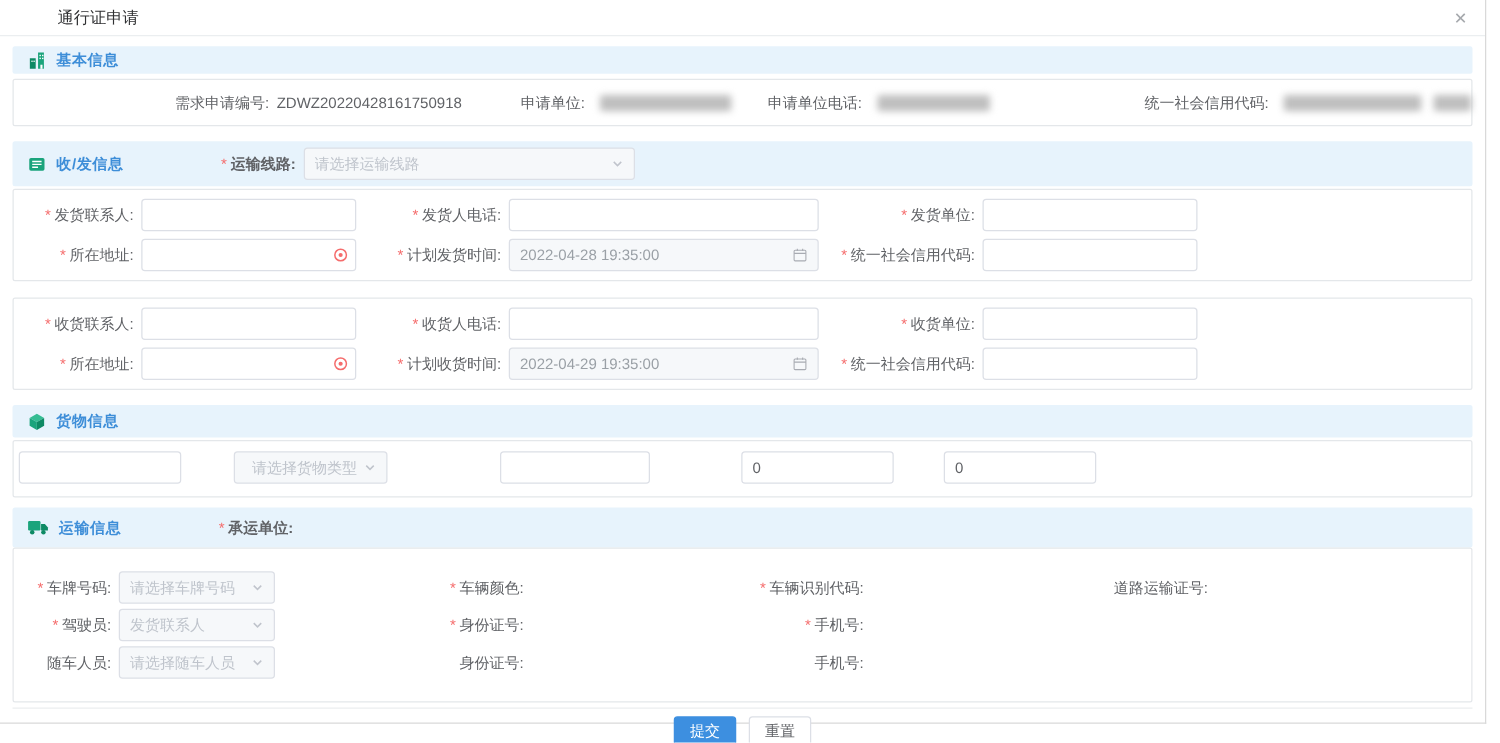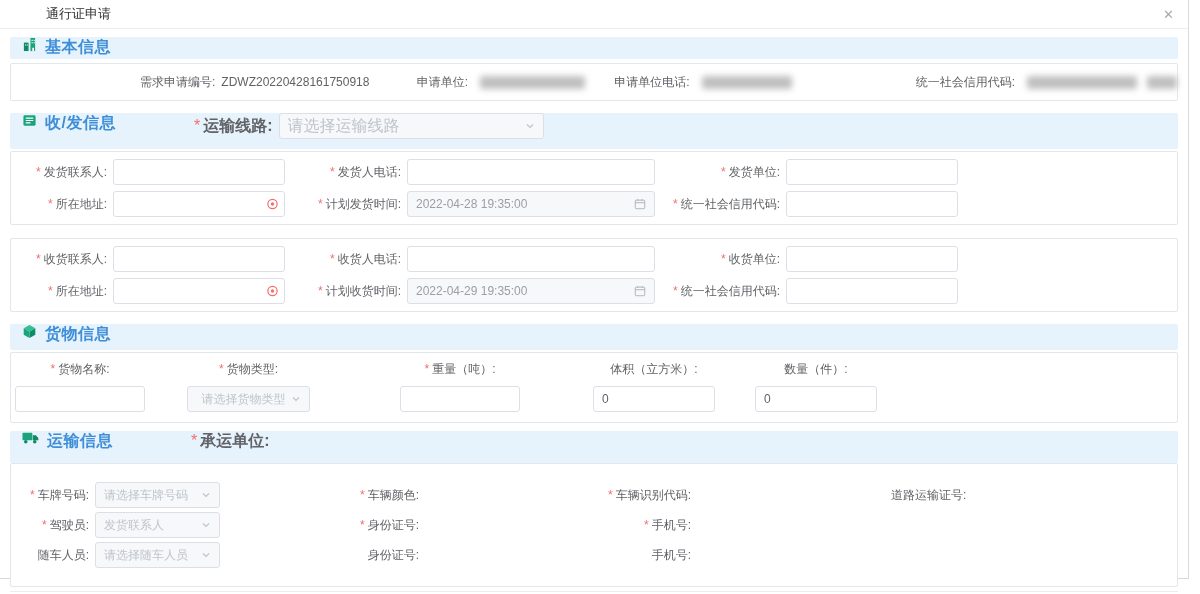--- a/index.html
+++ b/index.html
@@ -1,21 +1,21 @@
 <!DOCTYPE html>
 <html><head>
 <meta charset="utf-8">
 <style>
   html,body{margin:0;padding:0;background:#fff;}
   body{width:1200px;height:594px;font-family:"Liberation Sans","DejaVu Sans",sans-serif;font-size:12px;color:#606266;overflow:hidden;}
   .panel{position:relative;width:1189px;height:579px;background:#fff;border-right:1px solid #d9d9d9;border-bottom:1px solid #d9d9d9;box-sizing:border-box;}
   .titlebar{height:28px;display:flex;align-items:center;padding:0 14px 0 46px;border-bottom:1px solid #ebeef0;color:#303133;font-size:13px;}
   .close{margin-left:auto;color:#a6a9ad;font-size:13px;cursor:pointer;line-height:1;font-style:normal;}
   .content{padding:0 10px;}
-  .sec-bar{background:#e7f3fc;border-radius:2px;display:flex;align-items:flex-start;padding:0 12px;color:#3e8ed8;font-size:16px;}
+  .sec-bar{background:#e7f3fc;border-radius:2px;display:flex;align-items:center;padding:0 12px;color:#3e8ed8;font-size:12px;}
   .bar-basic{height:22px;margin-top:8px;}
   .bar-lg{height:36px;margin-top:12px;}
   .bar-cargo{height:26px;margin-top:12px;}
   .bar-trans{height:32px;margin-top:8px;}
   .sec-icon{display:flex;margin-right:8px;}
   .sec-title{font-weight:bold;letter-spacing:.5px;}
   .inline-field{display:flex;align-items:center;margin-left:78px;color:#606266;}
   .box{border:1px solid #e4e7ea;border-radius:2px;box-sizing:border-box;background:#fff;gap:10px;}
   .basic-box{margin-top:4px;height:38px;display:flex;align-items:center;}
   .bc{display:flex;align-items:center;box-sizing:border-box;white-space:nowrap;}
@@ -221,27 +221,20 @@
         <svg width="15" height="15" viewBox="0 0 16 16">
             <path d="M8 1l6.2 3.6L8 8.2 1.8 4.6z" fill="#35bd93"></path>
             <path d="M8 8.2v6.8l6.2-3.6V4.6z" fill="#0e8a64"></path>
             <path d="M8 8.2v6.8l-6.2-3.6V4.6z" fill="#1ba47c"></path>
           </svg>
       </span>
       <span class="sec-title">货物信息</span>
     </div>
 
     <div class="box cargo-box">
-      <div class="c-row c-lab">
-        <div class="ccol cc1"><i class="req">*</i><span>货物名称:</span></div>
-        <div class="ccol cc2"><i class="req">*</i><span>货物类型:</span></div>
-        <div class="ccol cc3"><i class="req">*</i><span>重量（吨）:</span></div>
-        <div class="ccol cc4"><span>体积（立方米）:</span></div>
-        <div class="ccol cc5"><span>数量（件）:</span></div>
-      </div>
       <div class="c-row">
         <div class="ccol cc1"><input class="inp" style=""></div>
         <div class="ccol cc2">
           <div class="sel">
             <span class="ph">请选择货物类型</span>
             <svg width="10" height="10" viewBox="0 0 10 10">
                 <path d="M2 3.5l3 3 3-3" stroke="#c0c4cc" stroke-width="1.2" fill="none"></path>
               </svg>
           </div>
         </div>

